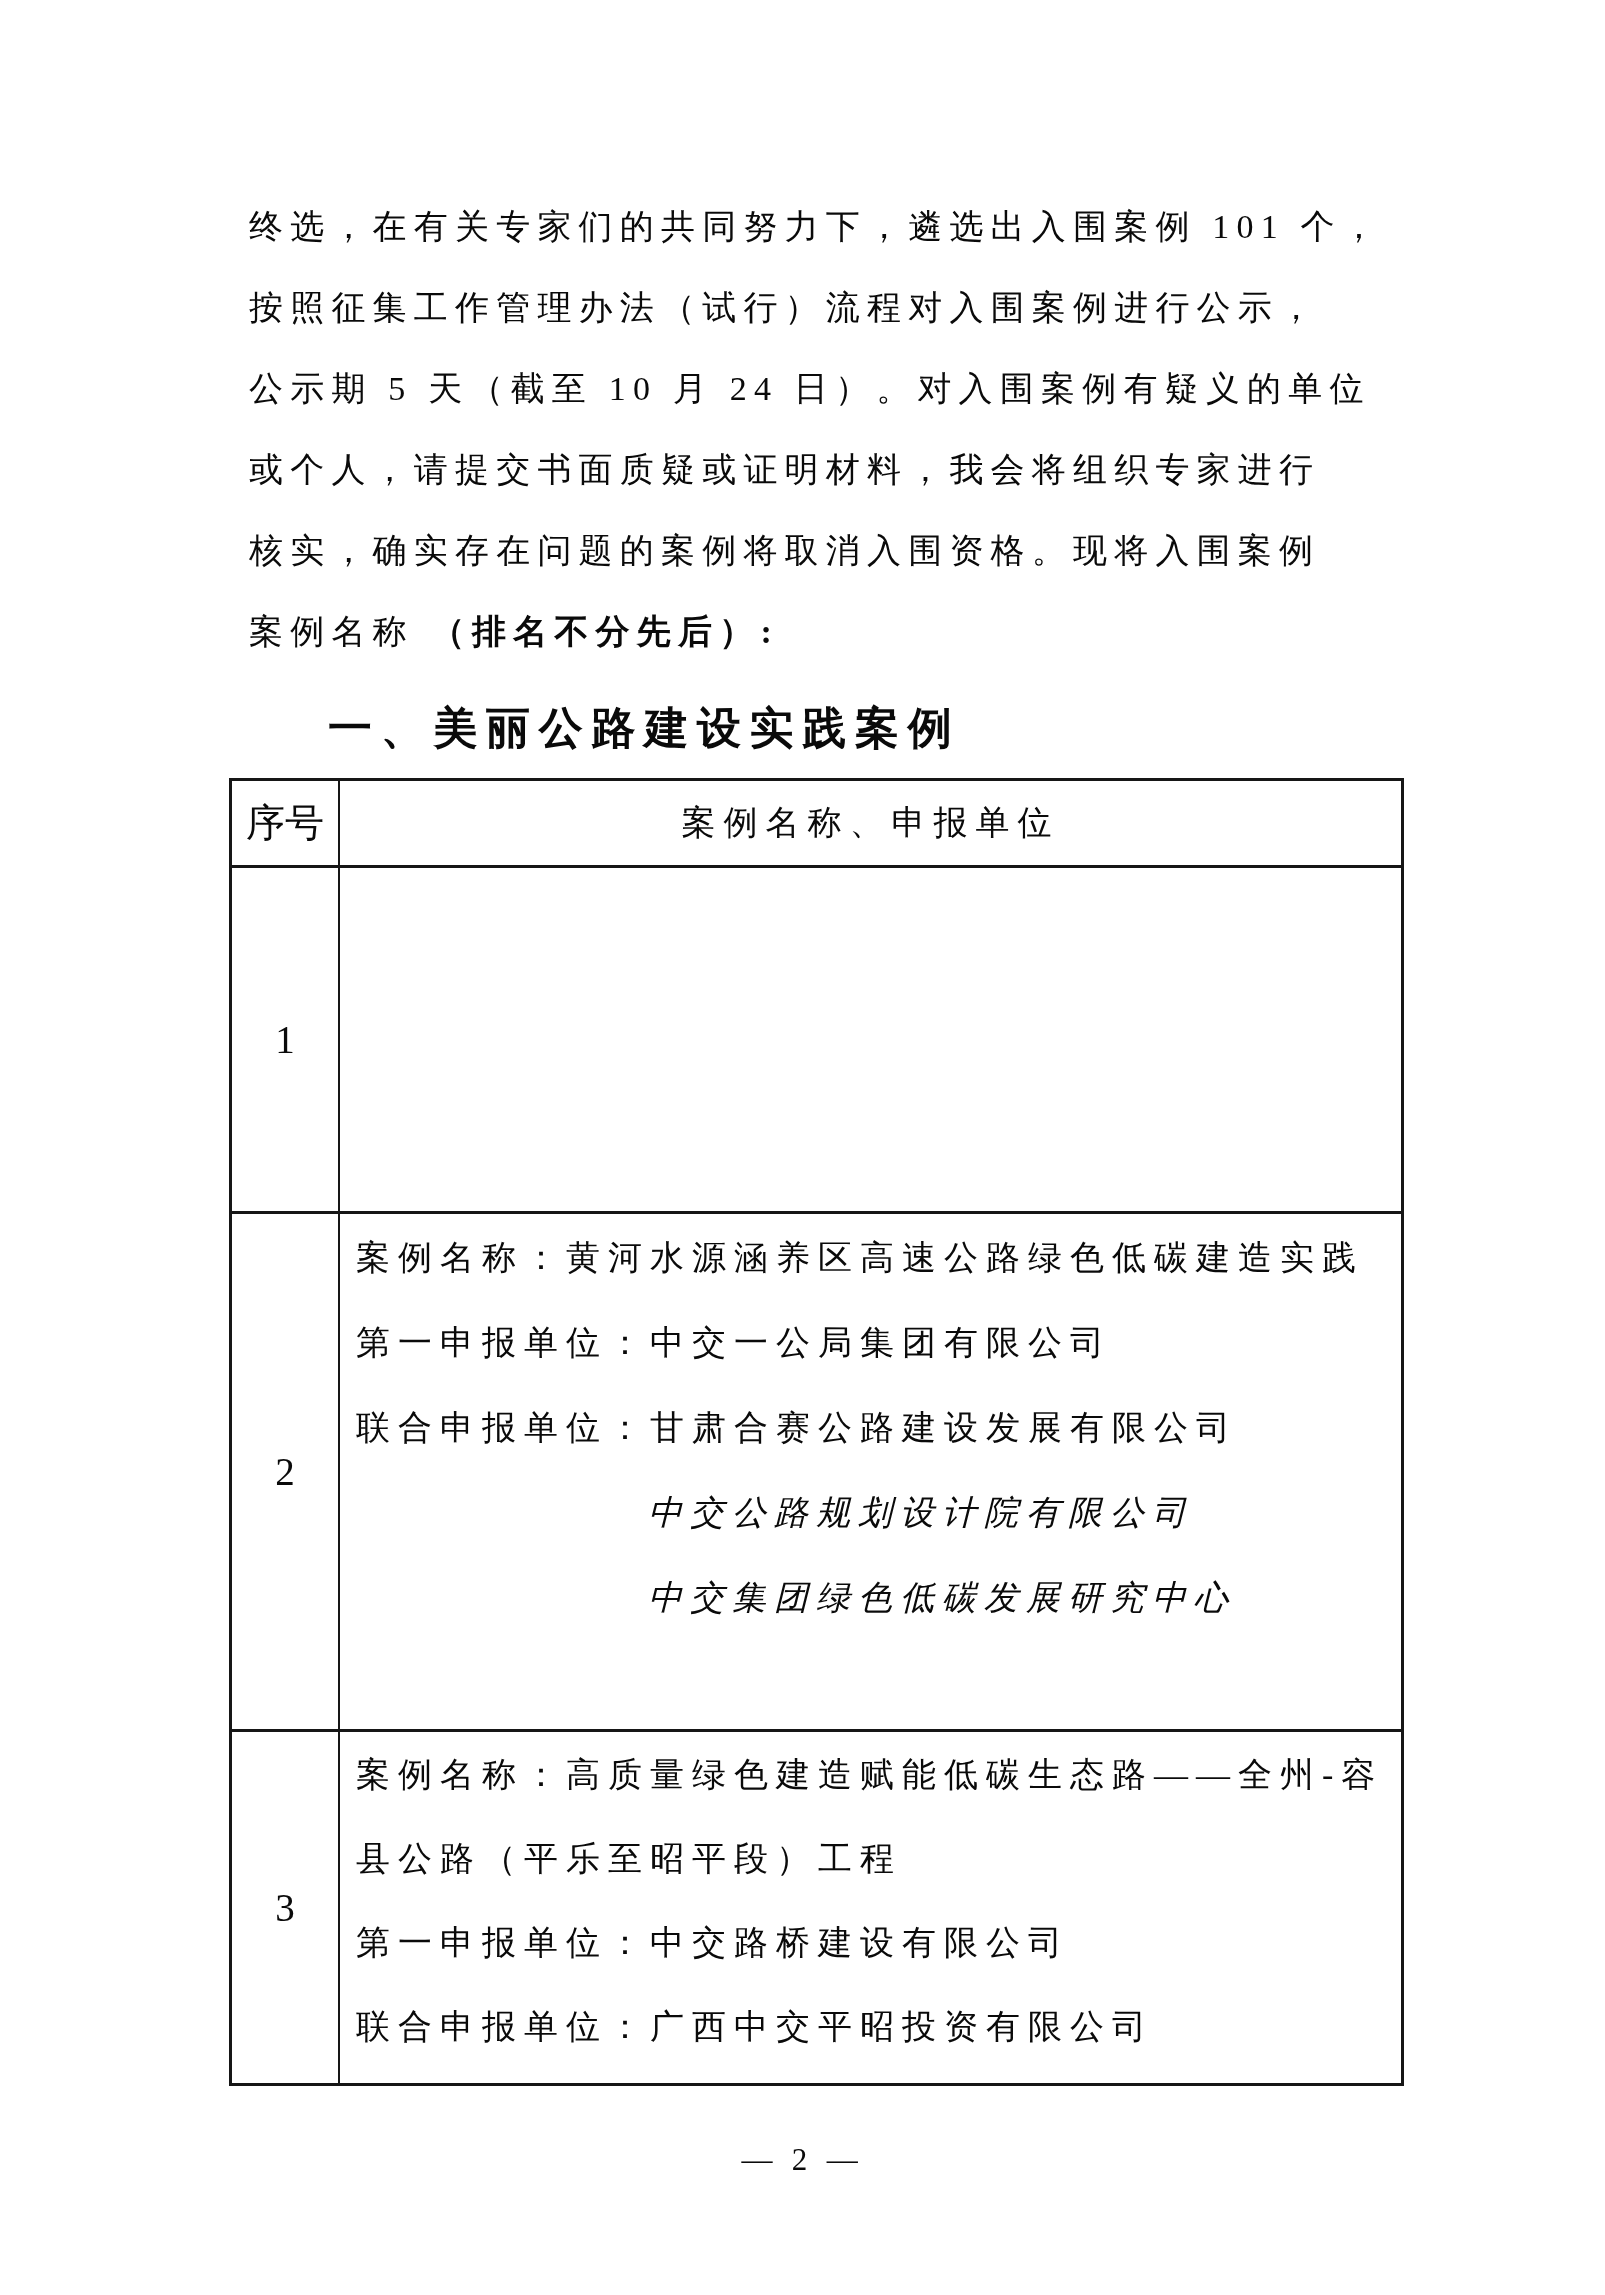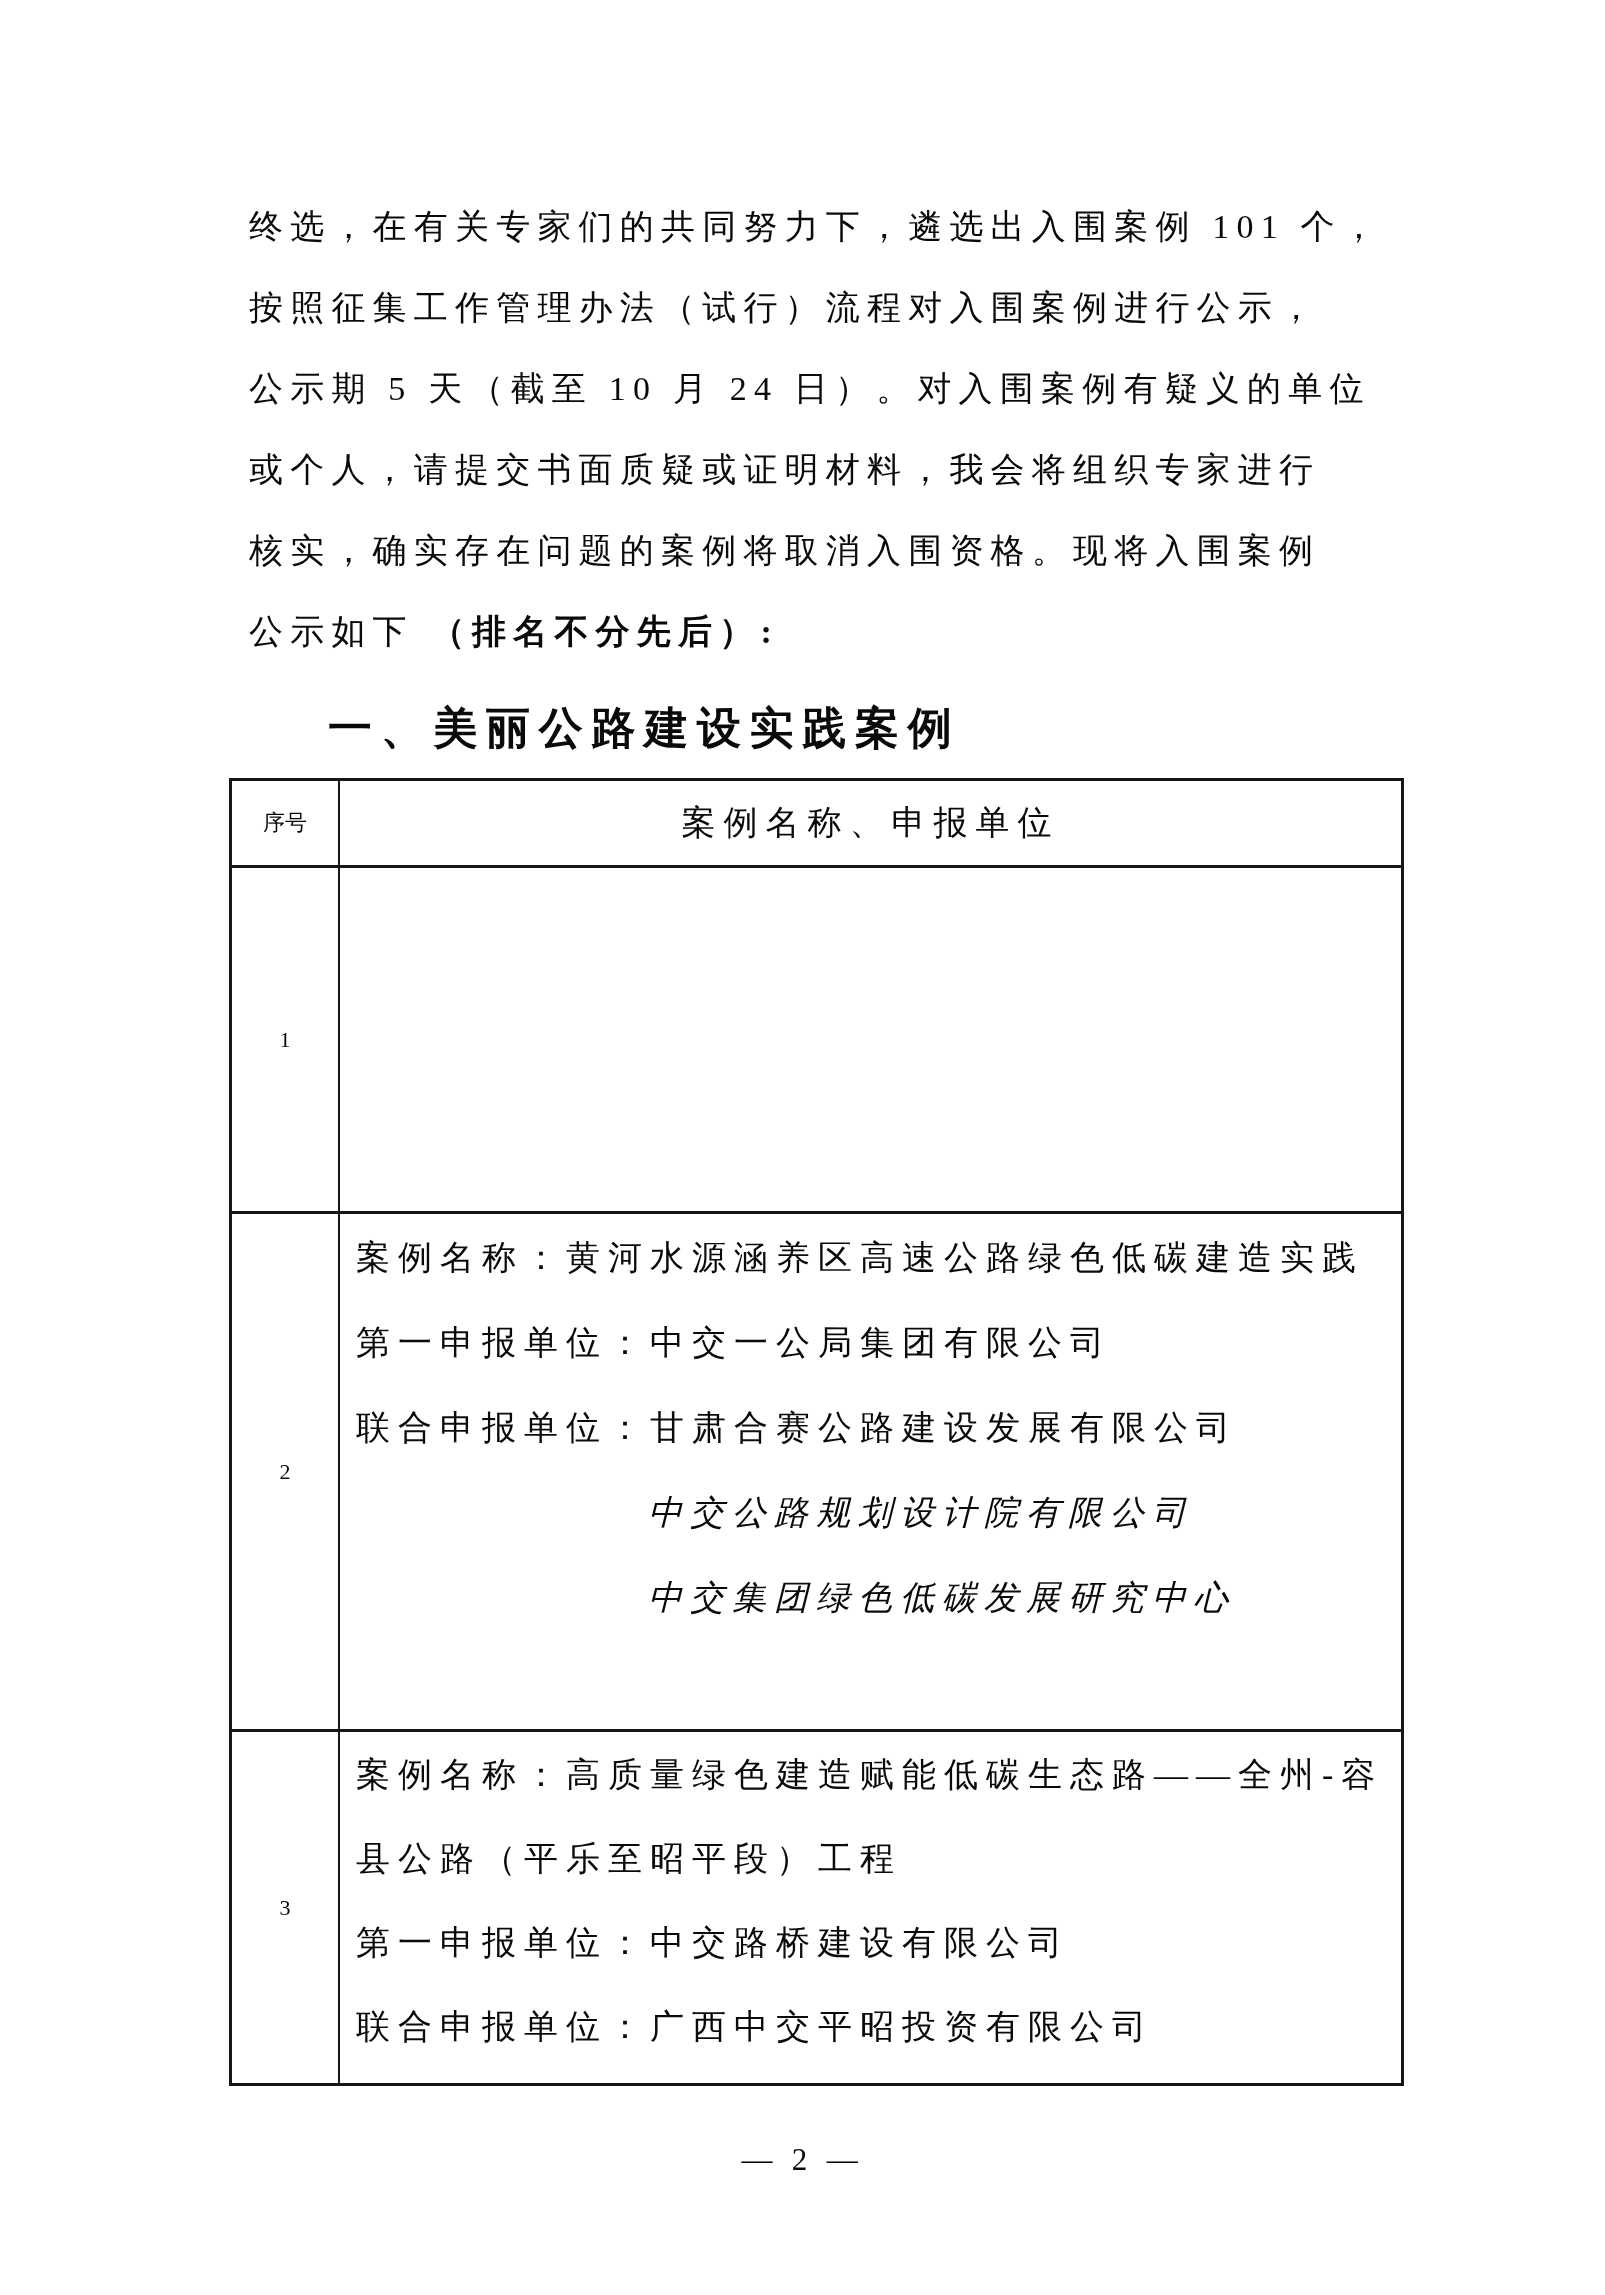--- a/index.html
+++ b/index.html
@@ -58,21 +58,21 @@
   .t-row-2 { height: 518px; }
   .t-row-3 { height: 351px; }
   .t-no {
     width: 108px;
     min-width: 108px;
     box-sizing: border-box;
     border-right: 2.9px solid #161616;
     display: flex;
     align-items: center;
     justify-content: center;
-    font-size: 22px;
+    font-size: 39px;
     letter-spacing: 0;
   }
   .t-content {
     flex: 1;
     box-sizing: border-box;
     padding: 0.7px 11.5px 0 16px;
     font-size: 34px;
     line-height: 84px;
     letter-spacing: 8px;
     overflow: hidden;
@@ -104,21 +104,21 @@
 
 <div class="page">
 
   <div class="intro">
     <div class="p-line">终选，在有关专家们的共同努力下，遴选出入围案例 101 个，</div>
     <div class="p-line">按照征集工作管理办法（试行）流程对入围案例进行公示，</div>
     <div class="p-line">公示期 5 天（截至 10 月 24 日）。对入围案例有疑义的单位</div>
     <div class="p-line">或个人，请提交书面质疑或证明材料，我会将组织专家进行</div>
     <div class="p-line">核实，确实存在问题的案例将取消入围资格。现将入围案例</div>
     <div class="p-line">
-      <span>公示如下</span><span class="seg-bold">（排名不分先后）:</span>
+      <span>案例名称</span><span class="seg-bold">（排名不分先后）:</span>
     </div>
   </div>
 
   <div class="section-heading">一、美丽公路建设实践案例</div>
 
   <div class="doc-table">
 
     <div class="t-row t-row-header">
       <div class="t-no">序号</div>
       <div class="t-content">案例名称、申报单位</div>

